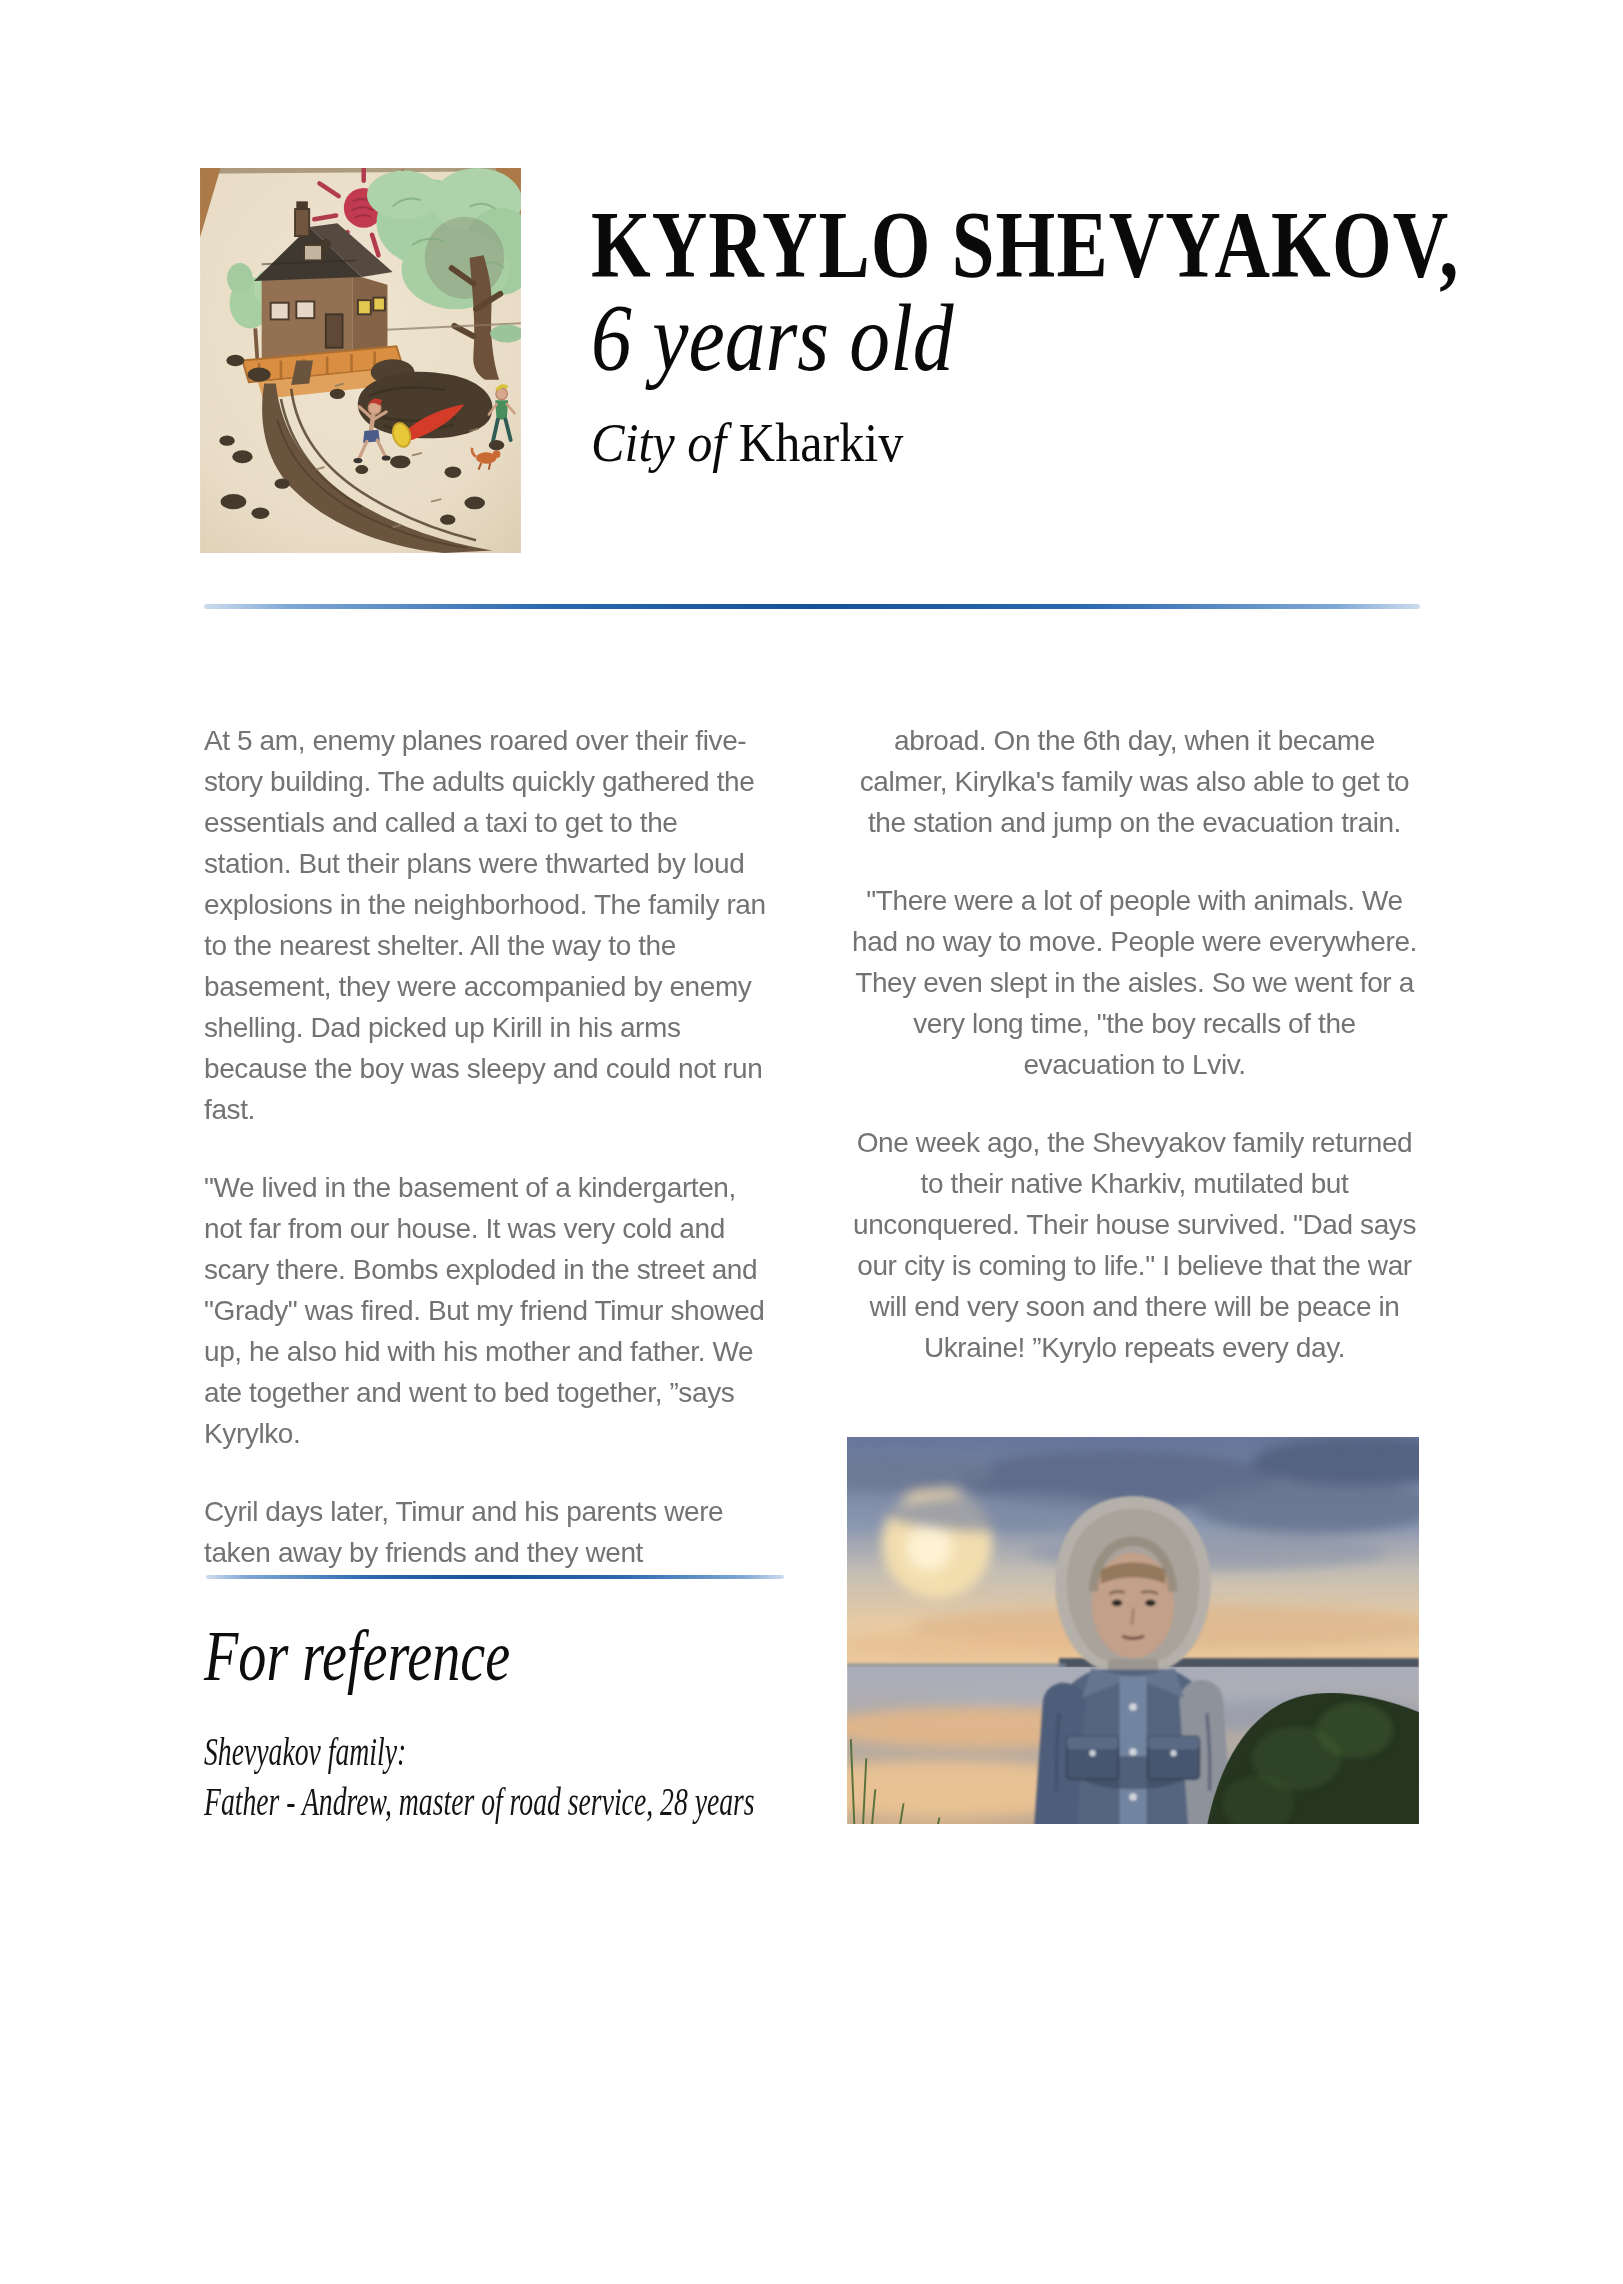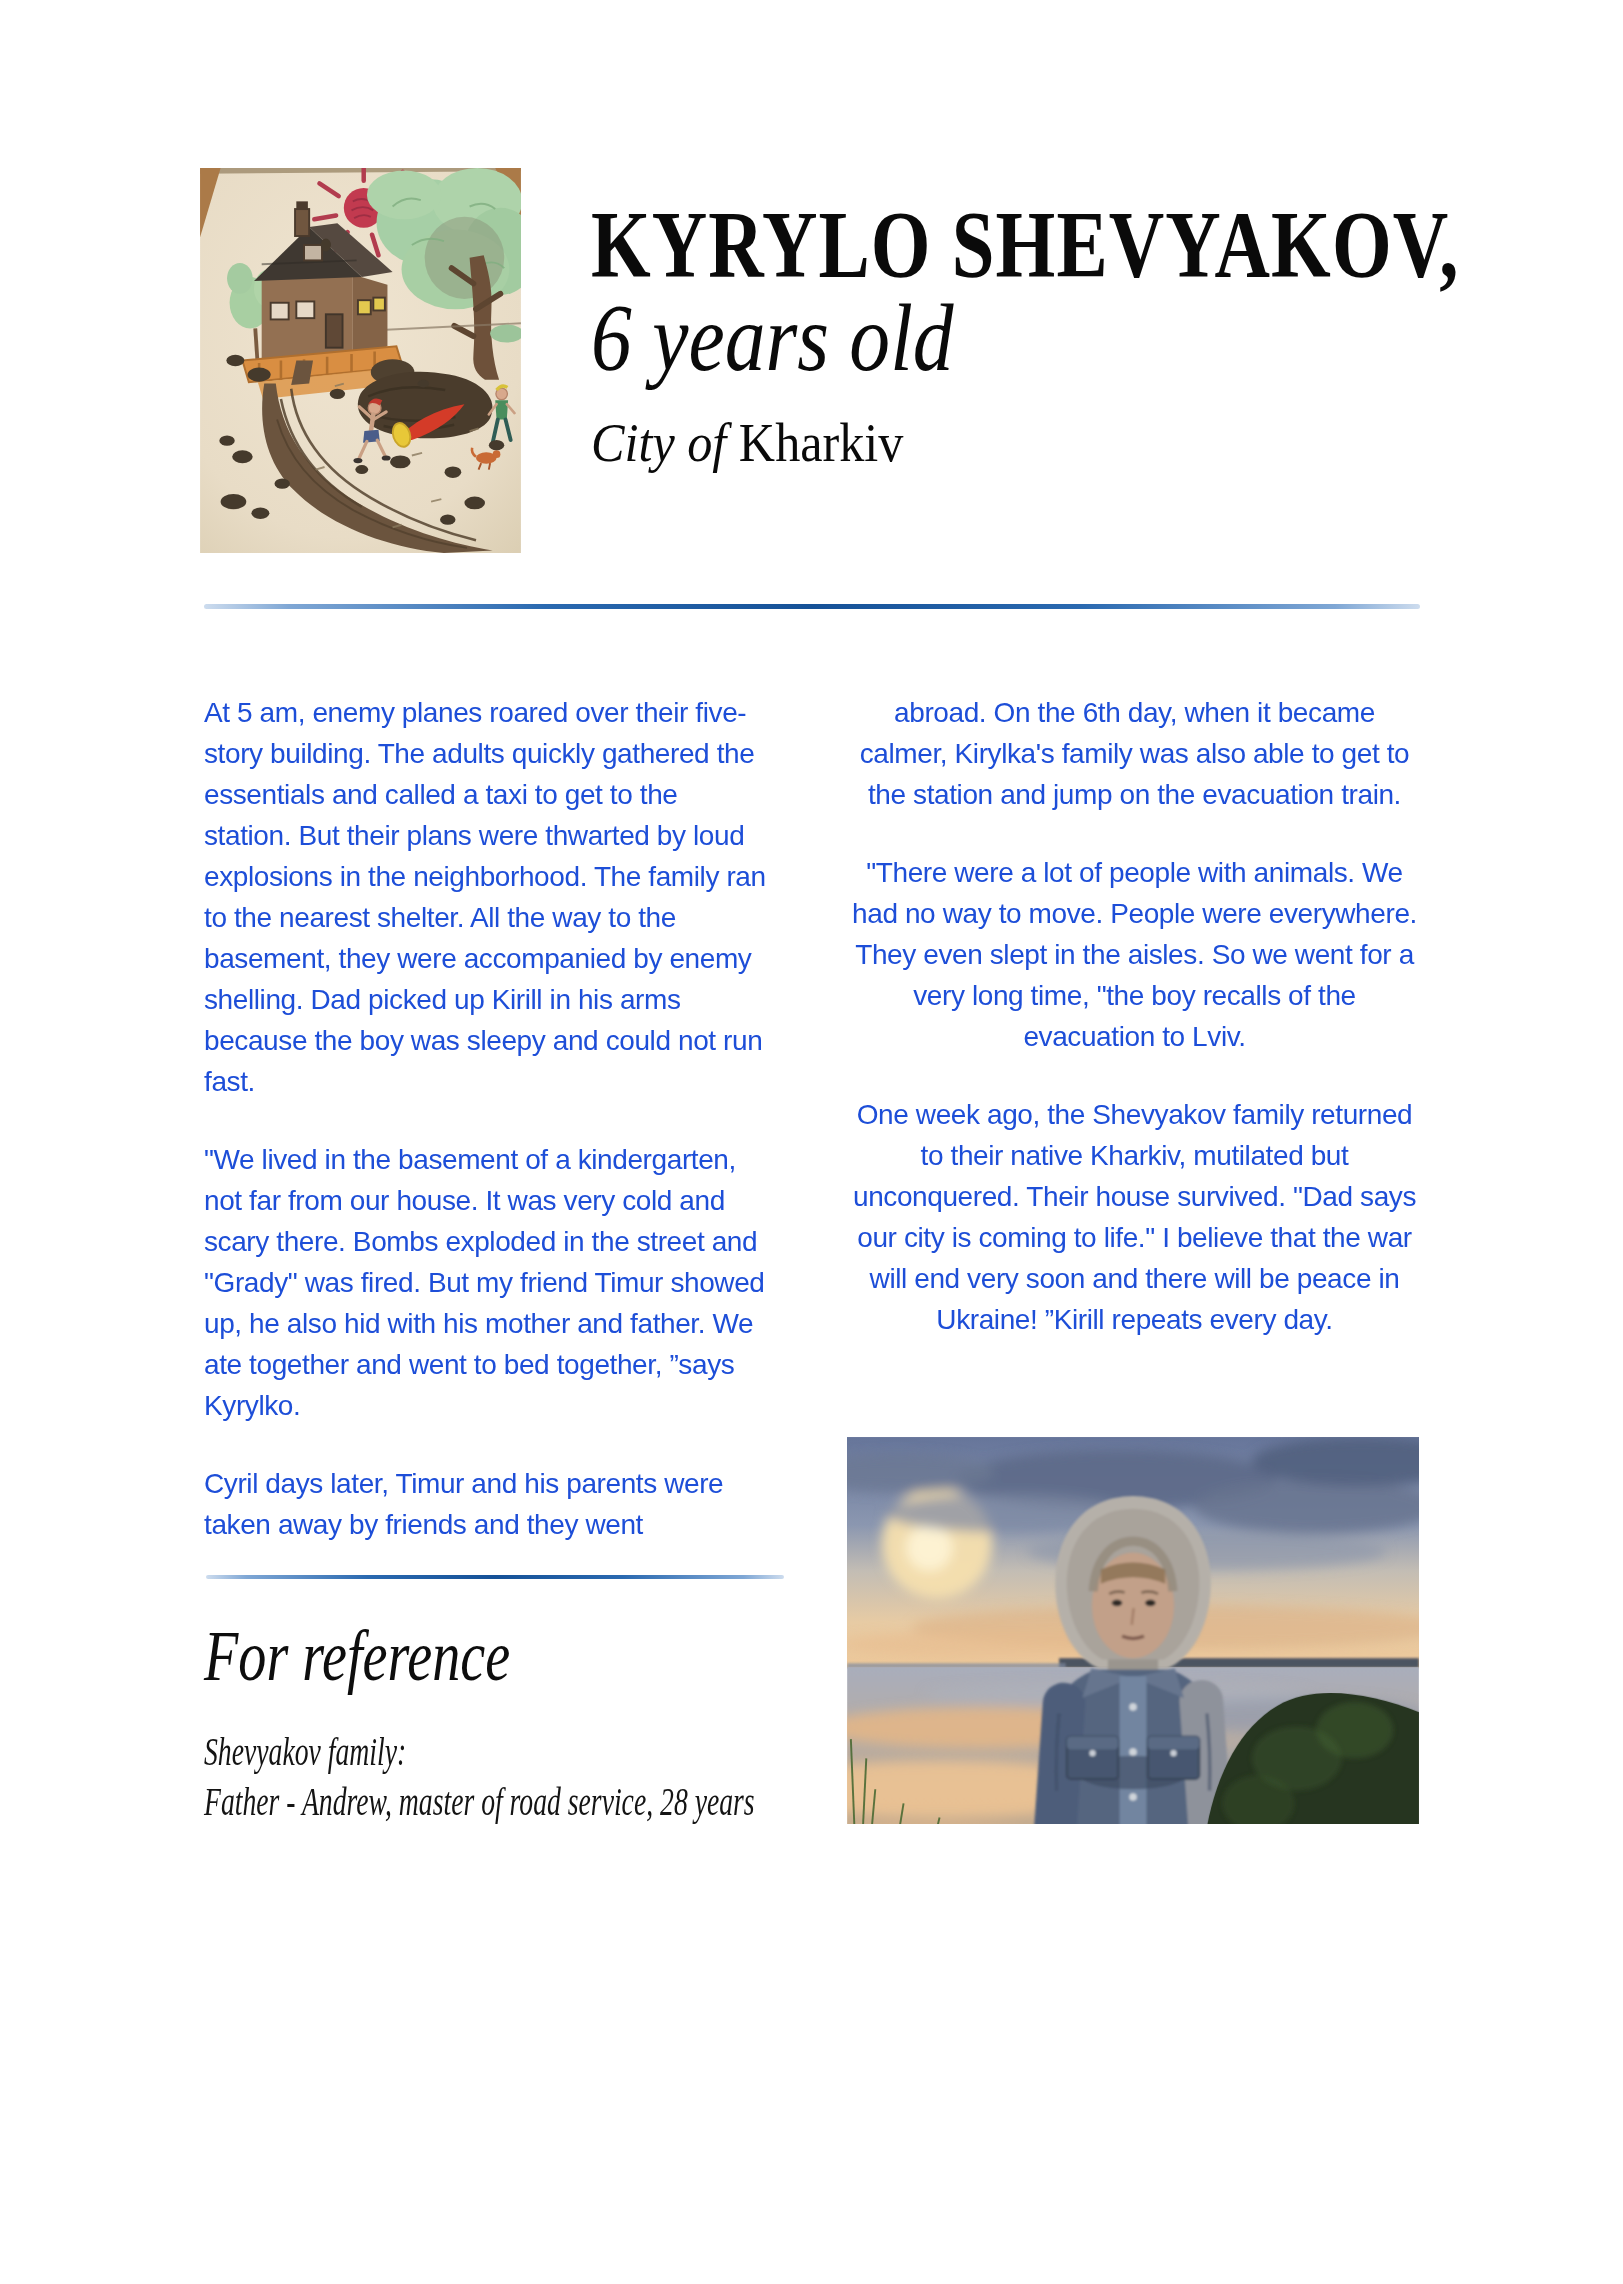--- a/index.html
+++ b/index.html
@@ -26,22 +26,22 @@
   .title-3 .rm{font-style:normal;}
   
   .divider{
     position:absolute;height:4.5px;border-radius:2.6px;
     background:linear-gradient(90deg,#cddcee 0%,#7fa7d5 7%,#2a69b0 28%,#155197 50%,#2a69b0 72%,#7fa7d5 93%,#cddcee 100%);
   }
   .divider-1{left:204px;top:604px;width:1216px;}
   .divider-2{left:206px;top:1575px;width:578px;height:3.9px;}
   
   .col{
-    position:absolute;top:692px;
-    color:#1d4ed8;
+    position:absolute;top:720px;
+    color:#737373;
     font-size:28px;line-height:41px;letter-spacing:-0.4px;
     text-align:left;
   }
   .col p{margin:0 0 37px 0;}
   .col-left{left:204px;width:565px;}
   .col-right{left:848px;width:573px;text-align:center;}
   
   .ref-heading{
     position:absolute;left:204px;top:1617px;
     font-family:"Liberation Serif","DejaVu Serif",serif;
@@ -199,21 +199,21 @@
   <div class="divider divider-1"></div>
 
   <div class="col col-left">
     <p>At 5 am, enemy planes roared over their five-story building. The adults quickly gathered the essentials and called a taxi to get to the station. But their plans were thwarted by loud explosions in the neighborhood. The family ran to the nearest shelter. All the way to the basement, they were accompanied by enemy shelling. Dad picked up Kirill in his arms because the boy was sleepy and could not run fast.</p>
     <p>"We lived in the basement of a kindergarten, not far from our house. It was very cold and scary there. Bombs exploded in the street and "Grady" was fired. But my friend Timur showed up, he also hid with his mother and father. We ate together and went to bed together, ”says Kyrylko.</p>
     <p>Cyril days later, Timur and his parents were taken away by friends and they went</p>
   </div>
   <div class="col col-right">
     <p>abroad. On the 6th day, when it became calmer, Kirylka's family was also able to get to the station and jump on the evacuation train.</p>
     <p>"There were a lot of people with animals. We had no way to move. People were everywhere. They even slept in the aisles. So we went for a very long time, "the boy recalls of the evacuation to Lviv.</p>
-    <p>One week ago, the Shevyakov family returned to their native Kharkiv, mutilated but unconquered. Their house survived. "Dad says our city is coming to life." I believe that the war will end very soon and there will be peace in Ukraine! ”Kirill repeats every day.</p>
+    <p>One week ago, the Shevyakov family returned to their native Kharkiv, mutilated but unconquered. Their house survived. "Dad says our city is coming to life." I believe that the war will end very soon and there will be peace in Ukraine! ”Kyrylo repeats every day.</p>
   </div>
 
   <svg class="art" style="left:847px;top:1437px;" width="572" height="610" viewBox="0 0 890 949" role="img">
     <defs>
       <linearGradient id="skyG" x1="0" y1="0" x2="0" y2="1">
         <stop offset="0%" stop-color="#66759a"></stop>
           <stop offset="38%" stop-color="#8b97b0"></stop>
         <stop offset="58%" stop-color="#c3bdb4"></stop>
           <stop offset="80%" stop-color="#e7cba4"></stop>
         <stop offset="100%" stop-color="#edc89a"></stop>

